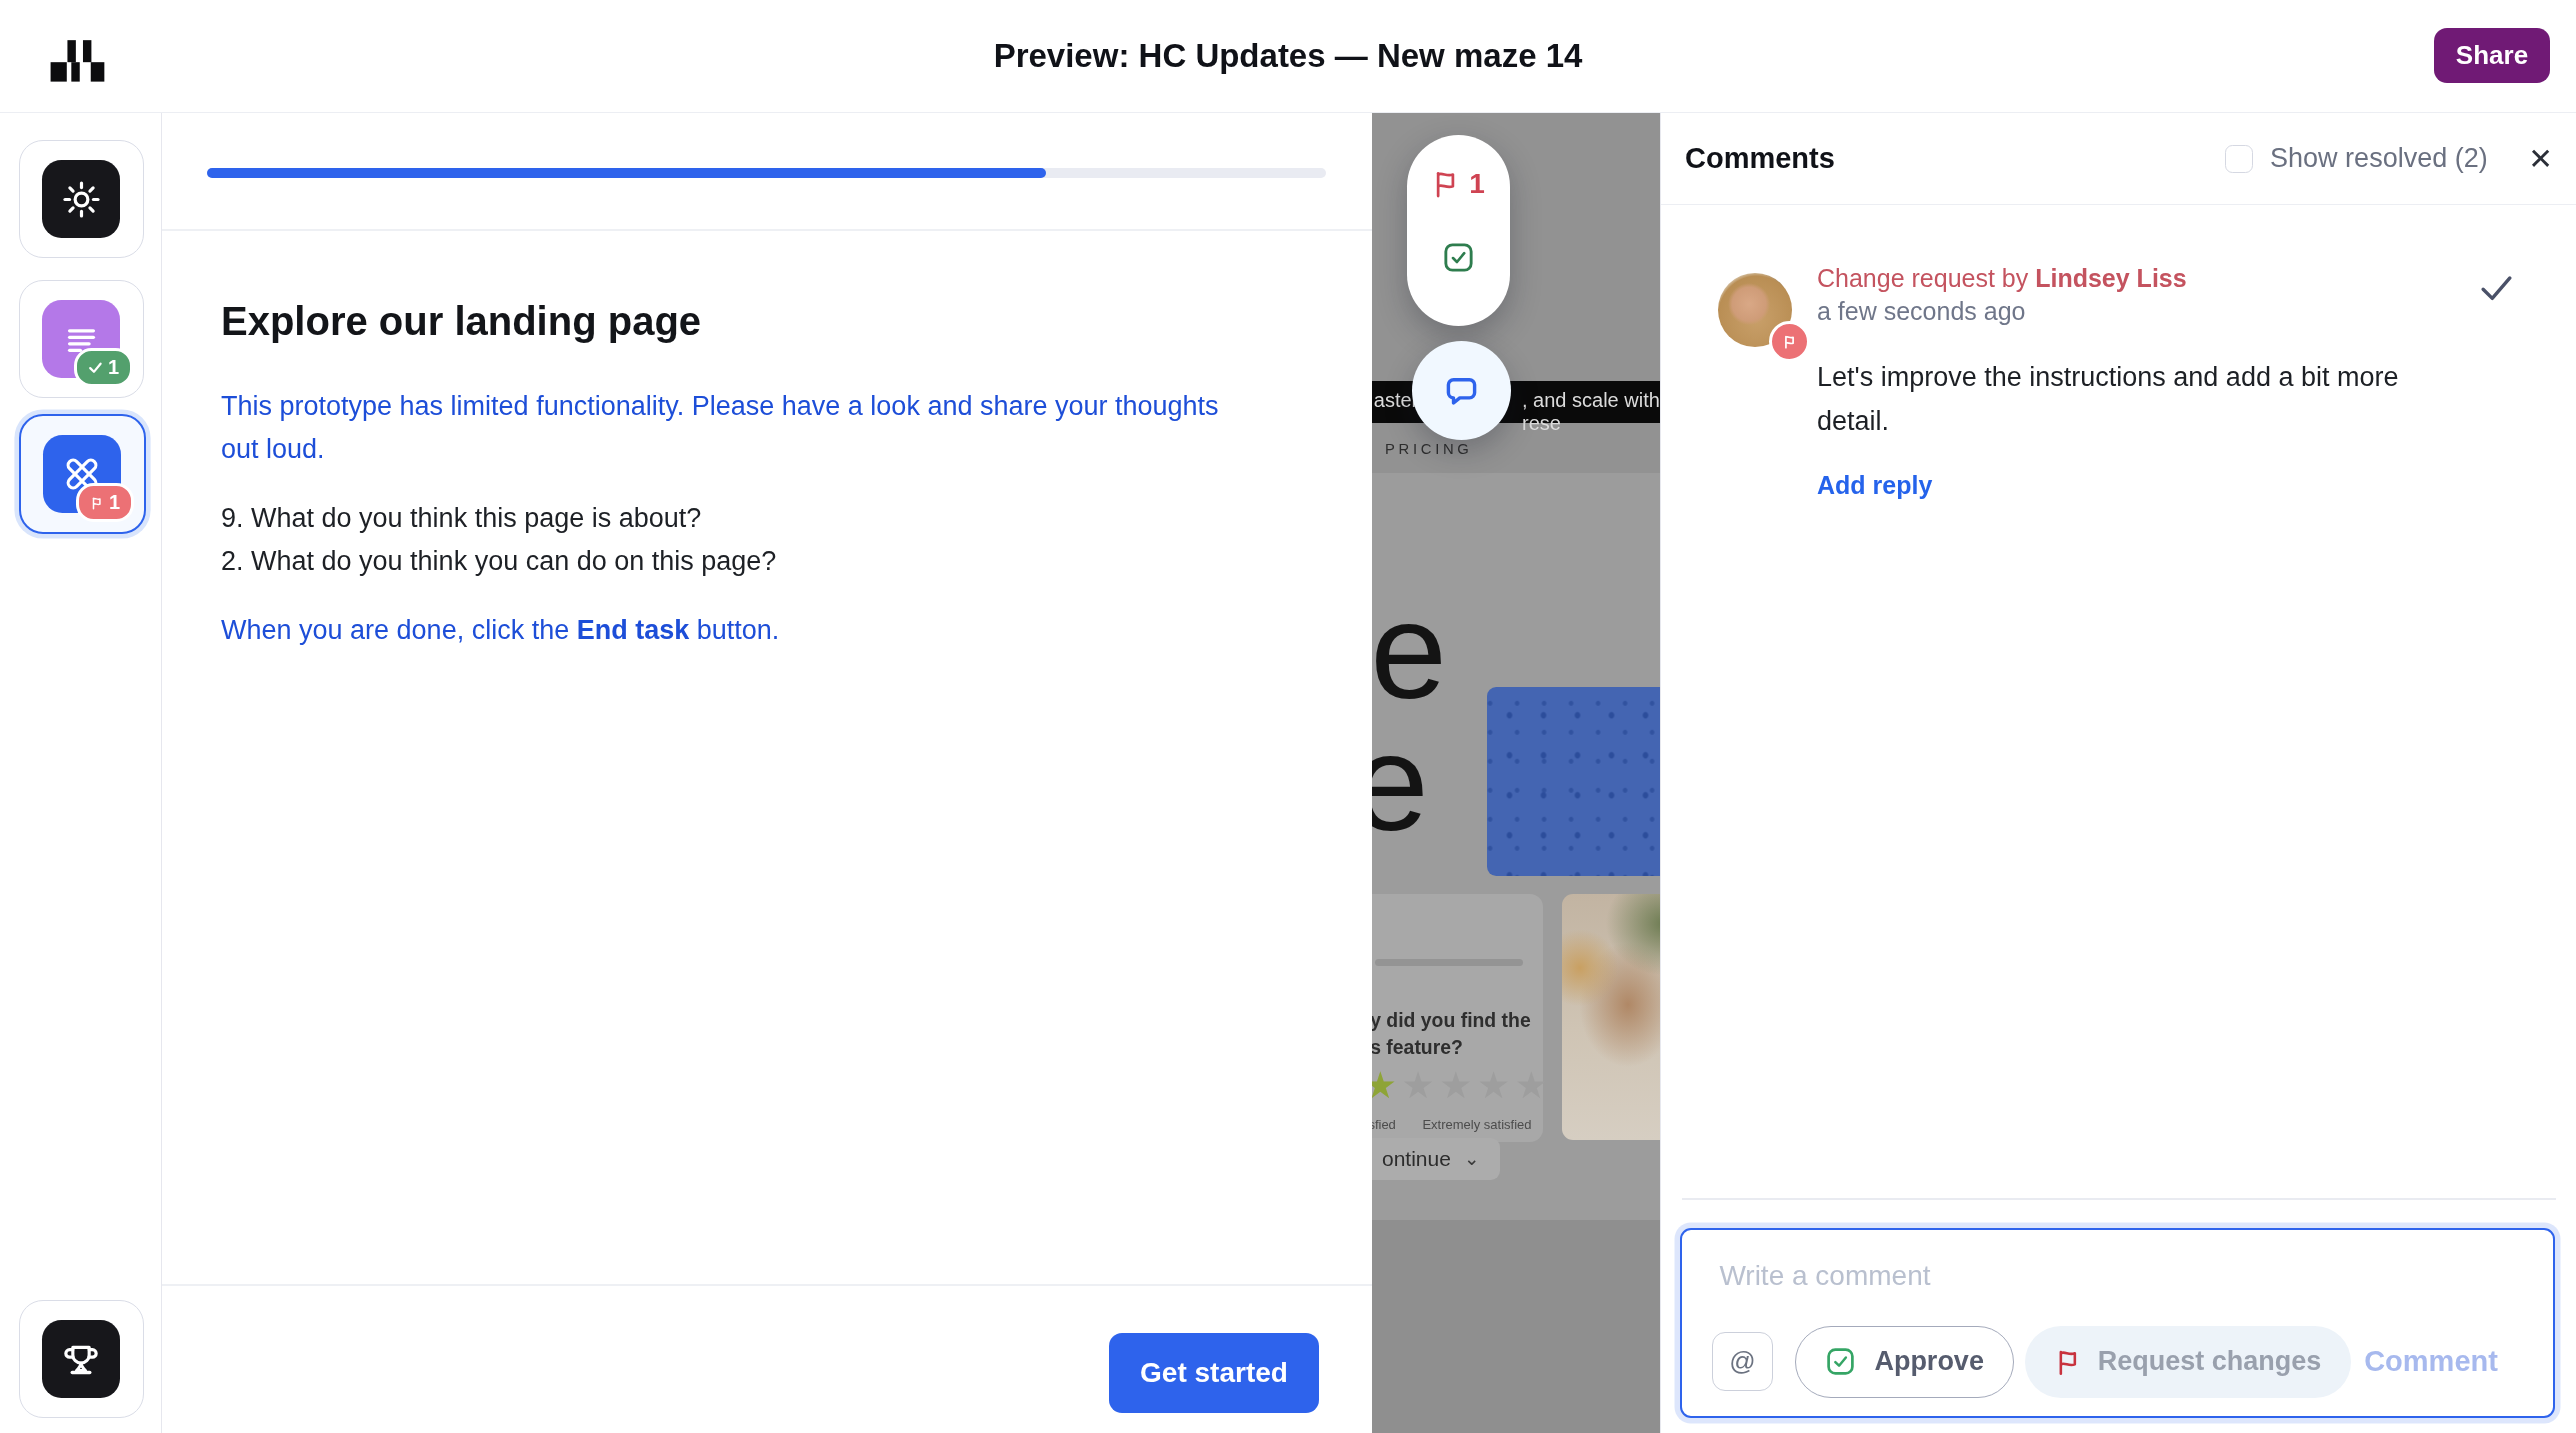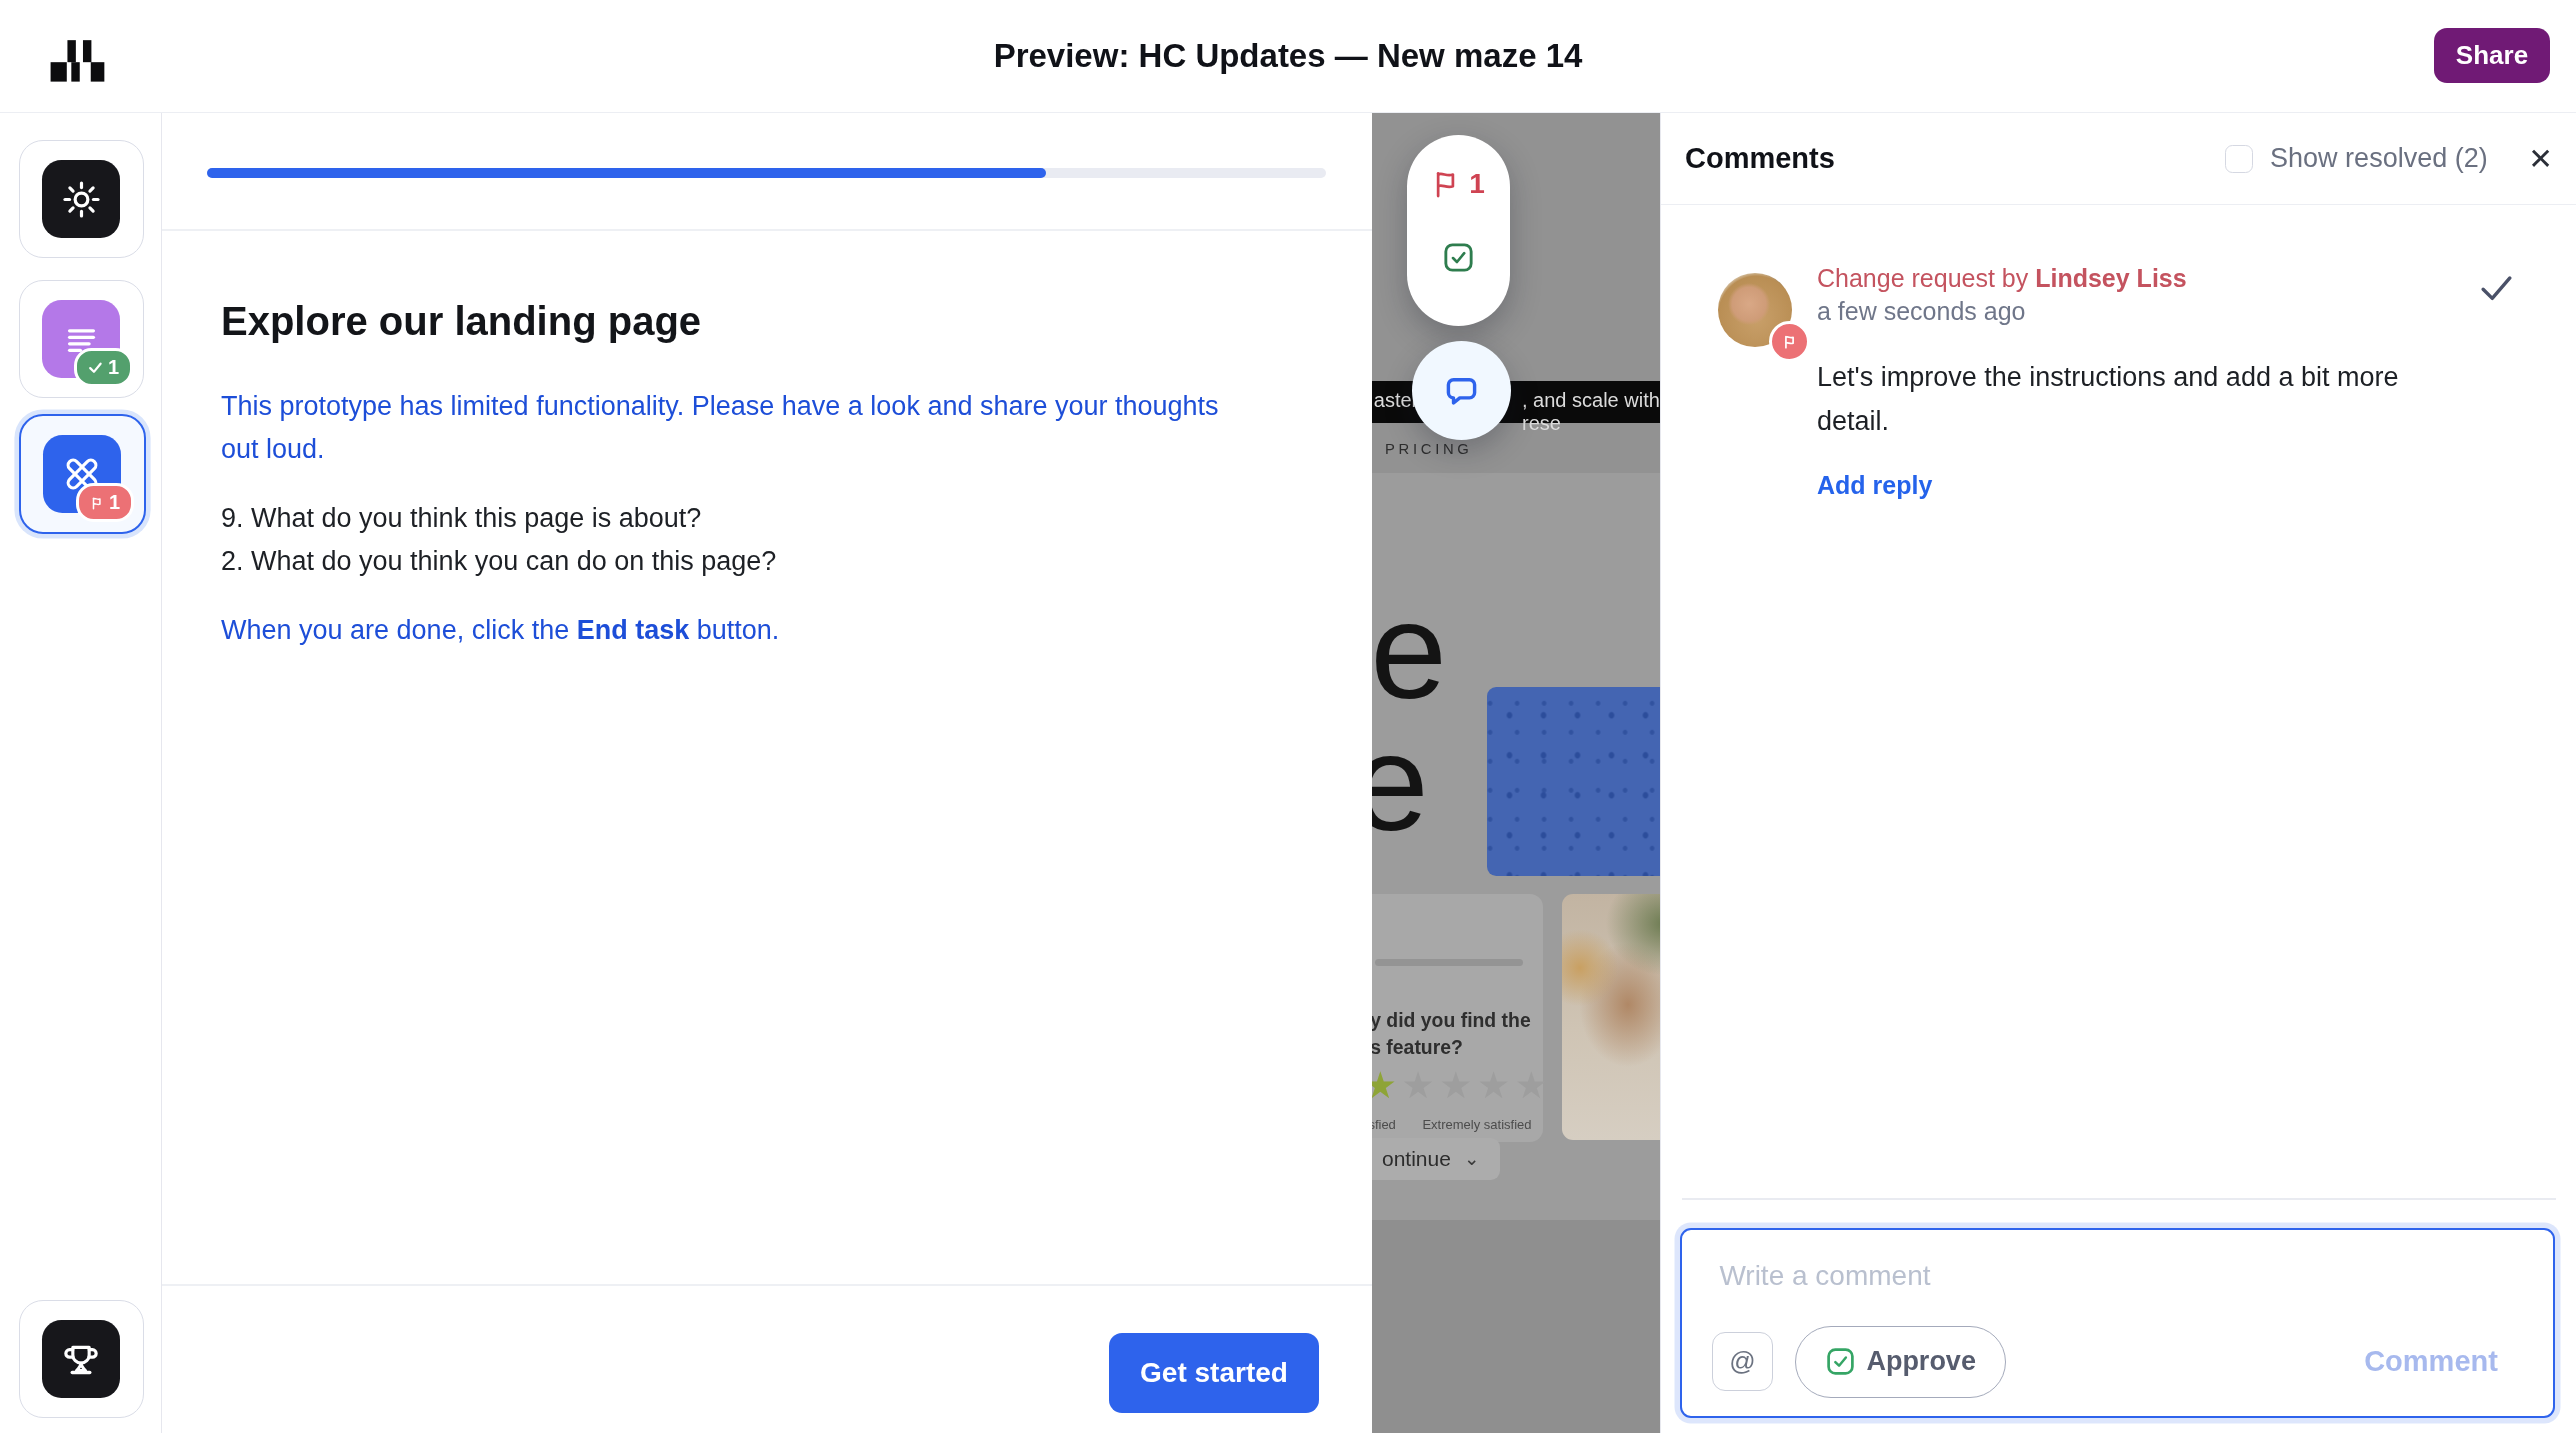--- a/index.html
+++ b/index.html
@@ -102,21 +102,21 @@
   .composer-divider{position:absolute;left:21px;top:1085px;width:874px;height:1.8px;background:#e9ebf1;}
   .composer{position:absolute;left:19.4px;top:1115px;width:875px;height:190px;border:2.8px solid #2e63ec;border-radius:11px;
             background:#fff;box-shadow:0 0 0 5.5px rgba(46,99,236,.16);box-sizing:border-box;}
   .composer-input{position:absolute;left:35px;top:28px;width:793px;height:65px;border:none;outline:none;resize:none;
                   font-family:"Liberation Sans",sans-serif;font-size:28px;color:#3a3f4b;background:transparent;}
   .composer-input::placeholder{color:#b9c0cf;}
   .composer-controls{position:absolute;left:0;bottom:18.5px;width:100%;display:flex;align-items:center;padding:0 29.5px;box-sizing:border-box;}
   .mention-btn{width:61px;height:59px;border:1.8px solid #ccd0db;border-radius:13px;background:#fff;color:#6b7280;
                font-size:26px;display:flex;align-items:center;justify-content:center;}
   .approve-btn{margin-left:22px;height:72px;padding:0 29.5px;border:1.8px solid #a4aabb;border-radius:37px;background:#fff;
-               display:flex;align-items:center;gap:10px;font-size:27px;font-weight:700;color:#565c6e;text-align:right;}
+               display:flex;align-items:center;gap:18px;font-size:27px;font-weight:700;color:#565c6e;text-align:right;}
   .request-btn{margin-left:11px;height:72px;padding:0 29.5px;border:none;border-radius:37px;background:#edf3f9;
                display:flex;align-items:center;gap:14.8px;font-size:27px;font-weight:700;color:#99a0ad;}
   .comment-submit{margin-left:auto;margin-right:20px;font-size:29px;font-weight:700;color:#a7b9ee;background:none;border:none;}
 </style>
 </head>
 <body>
 
 <div class="stage">
 
   <header class="topbar">
@@ -325,20 +325,27 @@
         <textarea class="composer-input" placeholder="Write a comment" style=""></textarea>
         <div class="composer-controls">
           <button class="mention-btn">@</button>
           <button class="approve-btn">
             <svg width="31" height="31" viewBox="0 0 30 30">
               <rect x="3.5" y="3.5" width="23" height="23" rx="6.5" stroke="#35a565" stroke-width="2.6" fill="none"></rect>
               <path d="M10 15.5l3.6 3.6 6.6-8" stroke="#35a565" stroke-width="2.4" fill="none" stroke-linecap="round" stroke-linejoin="round"></path>
             </svg>
             <span>Approve</span>
           </button>
+          <button class="request-btn">
+            <svg width="28" height="28" viewBox="0 0 24 24">
+              <path d="M5 22V3.5" stroke="#c8323e" stroke-width="2.2" stroke-linecap="round" fill="none"></path>
+              <path d="M5 4.5c3.2-2.2 7 2.2 12 0v9.5c-5 2.2-8.8-2.2-12 0" stroke="#c8323e" stroke-width="2.2" fill="none" stroke-linejoin="round"></path>
+            </svg>
+            <span>Request changes</span>
+          </button>
           <button class="comment-submit">Comment</button>
         </div>
       </div>
     </aside>
 
   </div>
 </div>
 
 
 </body></html>

